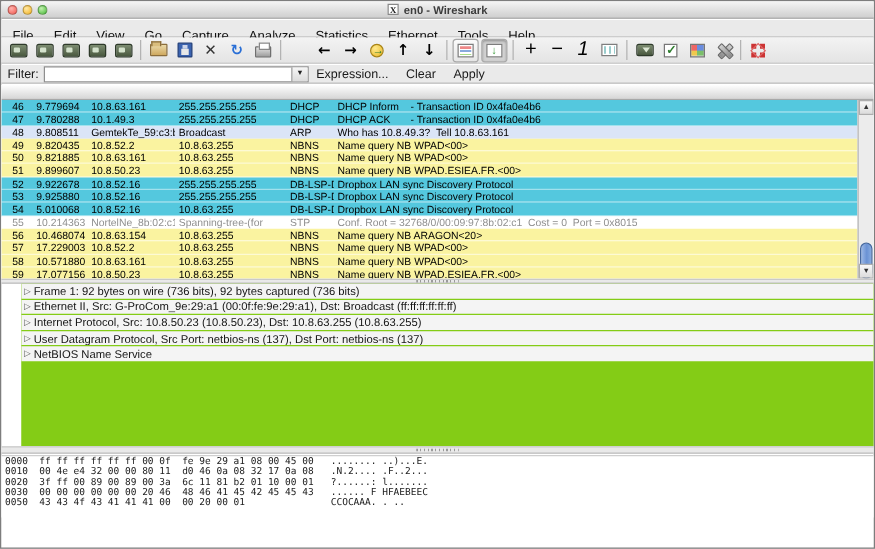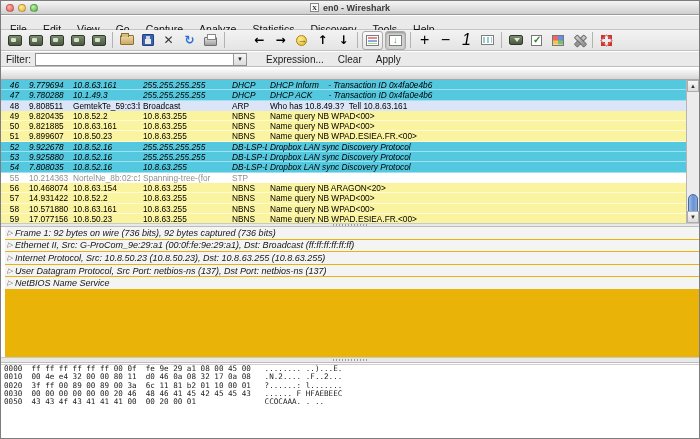--- a/index.html
+++ b/index.html
@@ -97,34 +97,34 @@
   #filterbar{position:absolute;top:51px;left:0;right:0;height:15px;background:#eaeaea;
     border-bottom:1px solid #bdbdbd;display:flex;align-items:center;font-size:10px;color:#1a1a1a;}
   #filter-label{margin-left:5px;margin-right:4px;}
   #filter-combo{width:212px;height:13px;background:#fff;border:1px solid #8f8f8f;
     display:flex;align-items:stretch;}
   #filter-input{flex:1;border:none;outline:none;font-size:9px;padding:0 2px;background:transparent;
     font-family:"Liberation Sans",sans-serif;}
   #filter-drop{width:13px;border-left:1px solid #9a9a9a;background:linear-gradient(#f6f6f6,#dcdcdc);
     display:flex;align-items:center;justify-content:center;font-size:6px;color:#222;}
   .filter-btn{margin-left:14px;color:#1a1a1a;}
-  .filter-btn:first-of-type{margin-left:19px;}
+  .filter-btn:first-of-type{margin-left:6px;}
 
   
   #list-pane{position:absolute;top:67px;left:0;right:0;height:155px;background:#fff;overflow:hidden;}
   .pgrid{display:grid;grid-template-columns:25px 44px 70px 89px 38px 1fr;}
   #list-header{height:12px;background:linear-gradient(#fefefe,#d6d6d6);border-bottom:1px solid #a8a8a8;
     font-size:8.5px;color:#111;}
   #list-header .hcell{border-right:1px solid #a8a8a8;padding:0 0 0 3px;line-height:12px;
     overflow:hidden;white-space:nowrap;margin-top:19px;}
   #list-body{position:absolute;top:12px;left:0;right:13px;bottom:0;}
   .prow{height:10.3px;font-size:8.3px;line-height:10.3px;white-space:pre;color:#000;}
   .prow>div{overflow:hidden;padding-left:3px;}
   .prow .c-no{text-align:right;padding-right:7px;padding-left:0;}
-  .prow.udp{background:var(--c-udp);box-shadow:inset 0 -1px rgba(255,255,255,.45);font-style:italic;}
+  .prow.udp{background:var(--c-udp);box-shadow:inset 0 -1px rgba(255,255,255,.45);}
   .prow.nbns{background:var(--c-nbns);box-shadow:inset 0 -1px rgba(255,255,255,.55);}
   .prow.arp{background:var(--c-arp);}
   .prow.stp{background:#fff;color:var(--c-stp-text);}
 
   
   #vscroll{position:absolute;top:12px;right:0;bottom:0;width:13px;background:#ececec;
     border-left:1px solid #b5b5b5;}
   .sbtn{position:absolute;left:0;right:0;height:12px;background:linear-gradient(#f8f8f8,#dcdcdc);
     border:1px solid #adadad;font-size:6px;text-align:center;line-height:11px;color:#333;}
   #sb-up{top:0;}
@@ -134,21 +134,21 @@
 
   
   .splitter{position:absolute;left:0;right:0;background:#e9e9e9;border-top:1px solid #c9c9c9;
     border-bottom:1px solid #bdbdbd;}
   #split1{top:222px;height:4px;}
   #split2{top:356px;height:6px;}
   .grip{position:absolute;left:50%;top:50%;transform:translate(-50%,-50%);width:34px;height:2px;
     background:repeating-linear-gradient(90deg,#9a9a9a 0 1px,transparent 1px 3px);}
 
   
-  #details-pane{position:absolute;top:226px;left:4px;right:0;height:130px;background:#eab308;overflow:hidden;font-style:italic;}
+  #details-pane{position:absolute;top:226px;left:16px;right:0;height:130px;background:#84cc16;overflow:hidden;}
   .drow{height:11.6px;display:flex;align-items:center;background:#f4f4f4;margin-bottom:1px;
     font-size:9px;color:#151515;white-space:pre;}
   .expander{width:10px;text-align:center;font-size:7px;color:#555;flex:0 0 auto;}
   .dtext{overflow:hidden;}
 
   
   #hex-pane{position:absolute;top:363px;left:0;right:0;height:50px;background:#fff;
     border-top:1px solid #cfcfcf;font-family:"DejaVu Sans Mono",monospace;font-size:7.6px;
     color:#222;padding-left:3px;overflow:hidden;}
   .hexrow{height:8.3px;line-height:8.3px;white-space:pre;}
@@ -171,21 +171,21 @@
   </div>
 
   <div id="menubar">
       <span class="menu-item"><u>F</u>ile</span>
       <span class="menu-item"><u>E</u>dit</span>
       <span class="menu-item"><u>V</u>iew</span>
       <span class="menu-item"><u>G</u>o</span>
       <span class="menu-item"><u>C</u>apture</span>
       <span class="menu-item"><u>A</u>nalyze</span>
       <span class="menu-item"><u>S</u>tatistics</span>
-      <span class="menu-item">Discovery</span>
+      <span class="menu-item">Ethernet</span>
       <span class="menu-item"><u>T</u>ools</span>
       <span class="menu-item"><u>H</u>elp</span>
     </div>
 
   <div id="toolbar">
       <span class="tbtn">
         <span class="ic ic-dev ic-dev-list"></span>
       </span>
       <span class="tbtn">
         <span class="ic ic-dev ic-dev-gear"></span>
@@ -293,24 +293,24 @@
       </div>
     <div id="list-body">
         <div class="prow pgrid udp"><div class="c-no">46</div><div class="c-time">9.779694</div><div class="c-src">10.8.63.161</div><div class="c-dst">255.255.255.255</div><div class="c-proto">DHCP</div><div class="c-info">DHCP Inform    - Transaction ID 0x4fa0e4b6</div></div>
         <div class="prow pgrid udp"><div class="c-no">47</div><div class="c-time">9.780288</div><div class="c-src">10.1.49.3</div><div class="c-dst">255.255.255.255</div><div class="c-proto">DHCP</div><div class="c-info">DHCP ACK       - Transaction ID 0x4fa0e4b6</div></div>
         <div class="prow pgrid arp"><div class="c-no">48</div><div class="c-time">9.808511</div><div class="c-src">GemtekTe_59:c3:ba</div><div class="c-dst">Broadcast</div><div class="c-proto">ARP</div><div class="c-info">Who has 10.8.49.3?  Tell 10.8.63.161</div></div>
         <div class="prow pgrid nbns"><div class="c-no">49</div><div class="c-time">9.820435</div><div class="c-src">10.8.52.2</div><div class="c-dst">10.8.63.255</div><div class="c-proto">NBNS</div><div class="c-info">Name query NB WPAD&lt;00&gt;</div></div>
         <div class="prow pgrid nbns"><div class="c-no">50</div><div class="c-time">9.821885</div><div class="c-src">10.8.63.161</div><div class="c-dst">10.8.63.255</div><div class="c-proto">NBNS</div><div class="c-info">Name query NB WPAD&lt;00&gt;</div></div>
         <div class="prow pgrid nbns"><div class="c-no">51</div><div class="c-time">9.899607</div><div class="c-src">10.8.50.23</div><div class="c-dst">10.8.63.255</div><div class="c-proto">NBNS</div><div class="c-info">Name query NB WPAD.ESIEA.FR.&lt;00&gt;</div></div>
         <div class="prow pgrid udp"><div class="c-no">52</div><div class="c-time">9.922678</div><div class="c-src">10.8.52.16</div><div class="c-dst">255.255.255.255</div><div class="c-proto">DB-LSP-DI</div><div class="c-info">Dropbox LAN sync Discovery Protocol</div></div>
         <div class="prow pgrid udp"><div class="c-no">53</div><div class="c-time">9.925880</div><div class="c-src">10.8.52.16</div><div class="c-dst">255.255.255.255</div><div class="c-proto">DB-LSP-DI</div><div class="c-info">Dropbox LAN sync Discovery Protocol</div></div>
-        <div class="prow pgrid udp"><div class="c-no">54</div><div class="c-time">7.808035</div><div class="c-src">10.8.52.16</div><div class="c-dst">10.8.63.255</div><div class="c-proto">DB-LSP-DI</div><div class="c-info">Dropbox LAN sync Discovery Protocol</div></div>
-        <div class="prow pgrid stp"><div class="c-no">55</div><div class="c-time">10.214363</div><div class="c-src">NortelNe_8b:02:c1</div><div class="c-dst">Spanning-tree-(for</div><div class="c-proto">STP</div></div>
+        <div class="prow pgrid udp"><div class="c-no">54</div><div class="c-time">5.010068</div><div class="c-src">10.8.52.16</div><div class="c-dst">10.8.63.255</div><div class="c-proto">DB-LSP-DI</div><div class="c-info">Dropbox LAN sync Discovery Protocol</div></div>
+        <div class="prow pgrid stp"><div class="c-no">55</div><div class="c-time">10.214363</div><div class="c-src">NortelNe_8b:02:c1</div><div class="c-dst">Spanning-tree-(for</div><div class="c-proto">STP</div><div class="c-info">Conf. Root = 32768/0/00:09:97:8b:02:c1  Cost = 0  Port = 0x8015</div></div>
         <div class="prow pgrid nbns"><div class="c-no">56</div><div class="c-time">10.468074</div><div class="c-src">10.8.63.154</div><div class="c-dst">10.8.63.255</div><div class="c-proto">NBNS</div><div class="c-info">Name query NB ARAGON&lt;20&gt;</div></div>
-        <div class="prow pgrid nbns"><div class="c-no">57</div><div class="c-time">14.931422</div><div class="c-src">10.8.52.2</div><div class="c-dst">10.8.63.255</div><div class="c-proto">NBNS</div><div class="c-info">Name query NB WPAD&lt;00&gt;</div></div>
+        <div class="prow pgrid nbns"><div class="c-no">57</div><div class="c-time">17.229003</div><div class="c-src">10.8.52.2</div><div class="c-dst">10.8.63.255</div><div class="c-proto">NBNS</div><div class="c-info">Name query NB WPAD&lt;00&gt;</div></div>
         <div class="prow pgrid nbns"><div class="c-no">58</div><div class="c-time">10.571880</div><div class="c-src">10.8.63.161</div><div class="c-dst">10.8.63.255</div><div class="c-proto">NBNS</div><div class="c-info">Name query NB WPAD&lt;00&gt;</div></div>
         <div class="prow pgrid nbns"><div class="c-no">59</div><div class="c-time">17.077156</div><div class="c-src">10.8.50.23</div><div class="c-dst">10.8.63.255</div><div class="c-proto">NBNS</div><div class="c-info">Name query NB WPAD.ESIEA.FR.&lt;00&gt;</div></div>
       </div>
     <div id="vscroll">
       <div id="sb-up" class="sbtn">▲</div>
       <div id="sb-thumb" style="background: linear-gradient(90deg, rgb(157, 185, 230), rgb(106, 146, 212) 55%, rgb(135, 171, 224));"></div>
       <div id="sb-down" class="sbtn">▼</div>
     </div>
   </div>
 

